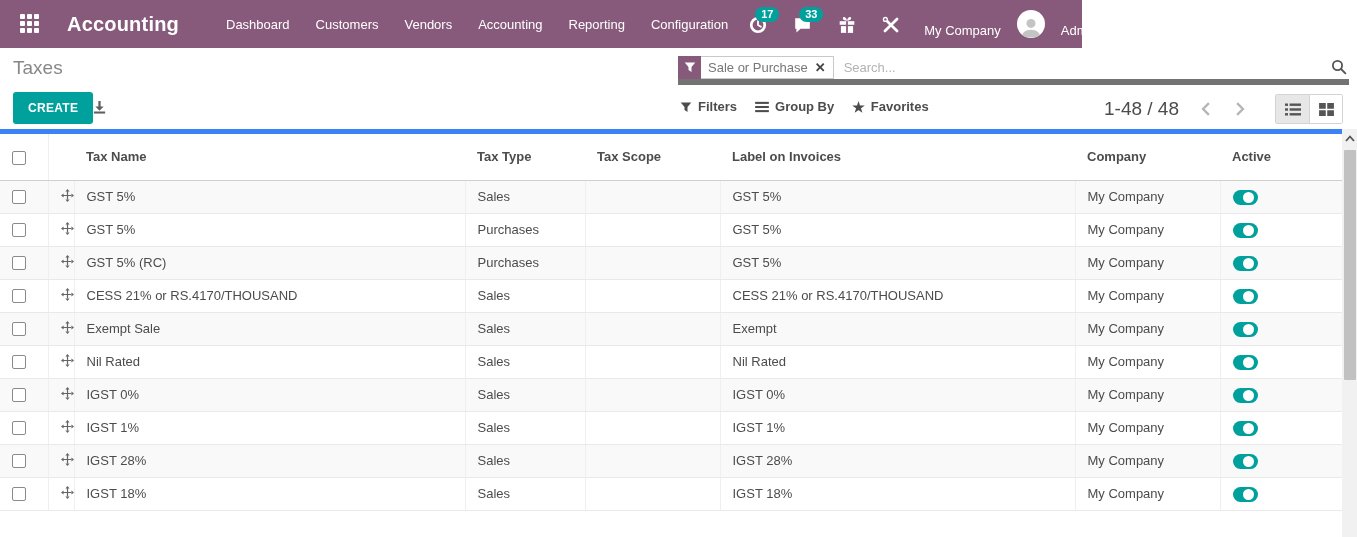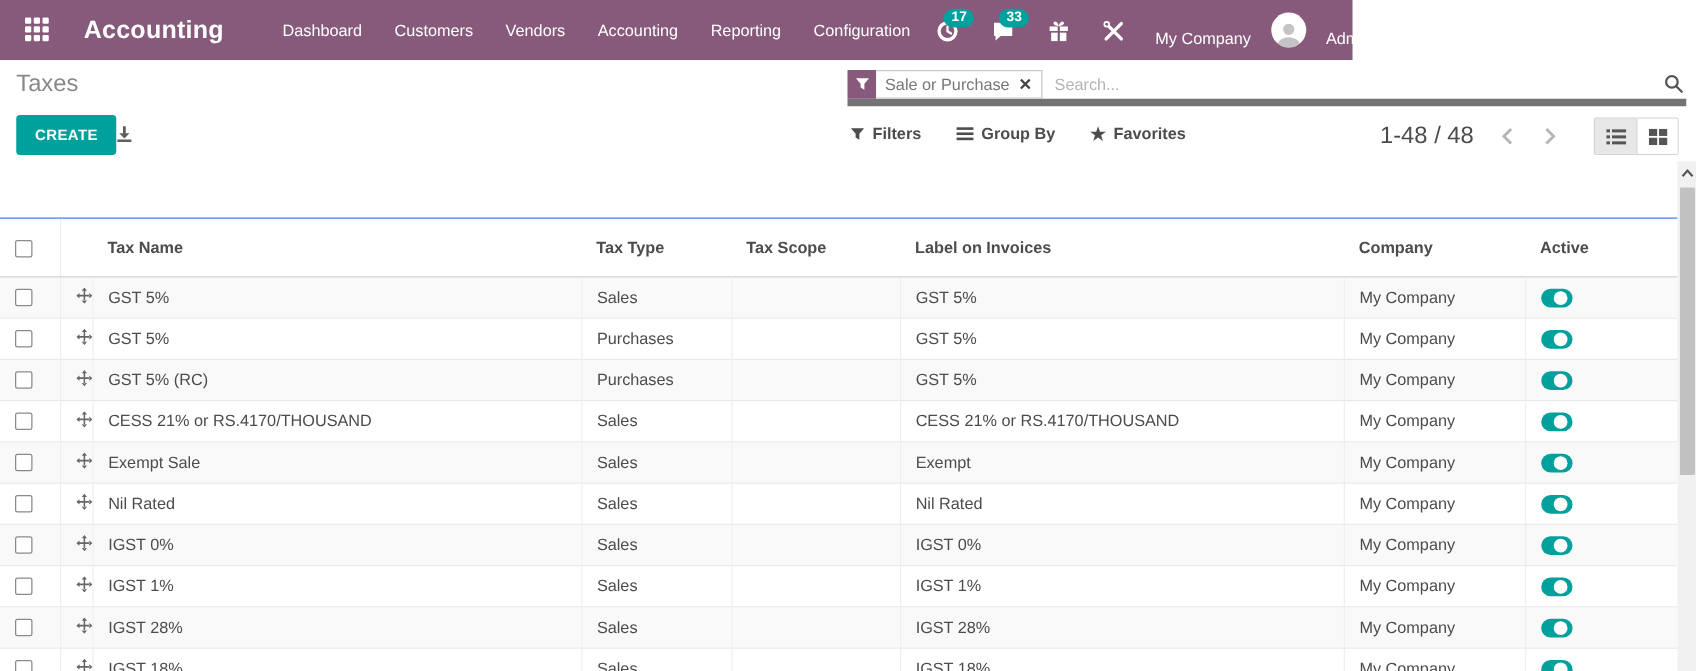--- a/index.html
+++ b/index.html
@@ -58,37 +58,37 @@
 
   .cp-bottom { position:absolute; left:0; right:0; top:42px; height:38px; }
   .create-btn {
     position:absolute; left:13px; top:2px;
     background:#00A09D; color:#fff; border:none; border-radius:3px;
     font-size:12px; font-weight:bold; letter-spacing:.3px;
     padding:9px 15px; cursor:pointer; font-family:"Liberation Sans",sans-serif;
   }
   .export-btn { position:absolute; left:92px; top:9px; cursor:pointer; }
 
-  .search-opts { position:absolute; left:680px; top:9px; display:flex; gap:28px; align-items:center; }
+  .search-opts { position:absolute; left:680px; top:9px; display:flex; gap:18px; align-items:center; }
   .search-opt { display:flex; align-items:center; gap:6px; font-size:13px; font-weight:bold;
     color:#4c4c4c; cursor:pointer; white-space:nowrap; }
   .star-glyph { font-size:14px; color:#4c4c4c; line-height:1; }
 
   .pager-zone { position:absolute; right:14px; top:4px; display:flex; align-items:center; gap:8px; }
   .pager-text { font-size:19px; color:#4c4c4c; margin-right:6px; }
   .pager-arrow { padding:4px 8px; cursor:pointer; display:flex; align-items:center; }
   .view-switcher { display:flex; margin-left:14px; border:1px solid #d4d4d4; border-radius:2px; }
   .vs-btn { width:33px; height:28px; display:flex; align-items:center; justify-content:center;
     cursor:pointer; background:#fff; }
   .vs-btn.active { background:#e7e7e7; }
   .vs-btn + .vs-btn { border-left:1px solid #d4d4d4; }
 
   
   .list-wrap { position:absolute; top:129px; left:0; width:1342px; bottom:0;
-    overflow:hidden; border-top:1px solid #3b82f6;margin-top:45px; }
+    overflow:hidden; border-top:5px solid #3b82f6; }
   table.list { border-collapse:collapse; table-layout:fixed; width:1342px; }
   table.list th {
     height:46px; text-align:left; font-size:13px; font-weight:bold; color:#4c4c4c;
     border-bottom:1px solid #cfcfcf; padding:0 12px; background:#fff; cursor:pointer;
     white-space:nowrap; overflow:hidden;
   }
   table.list td {
     height:33px; font-size:13px; color:#4c4c4c; padding:0 12px;
     border-bottom:1px solid #e9e9e9; border-right:1px solid #efefef;
     white-space:nowrap; overflow:hidden; cursor:pointer;

